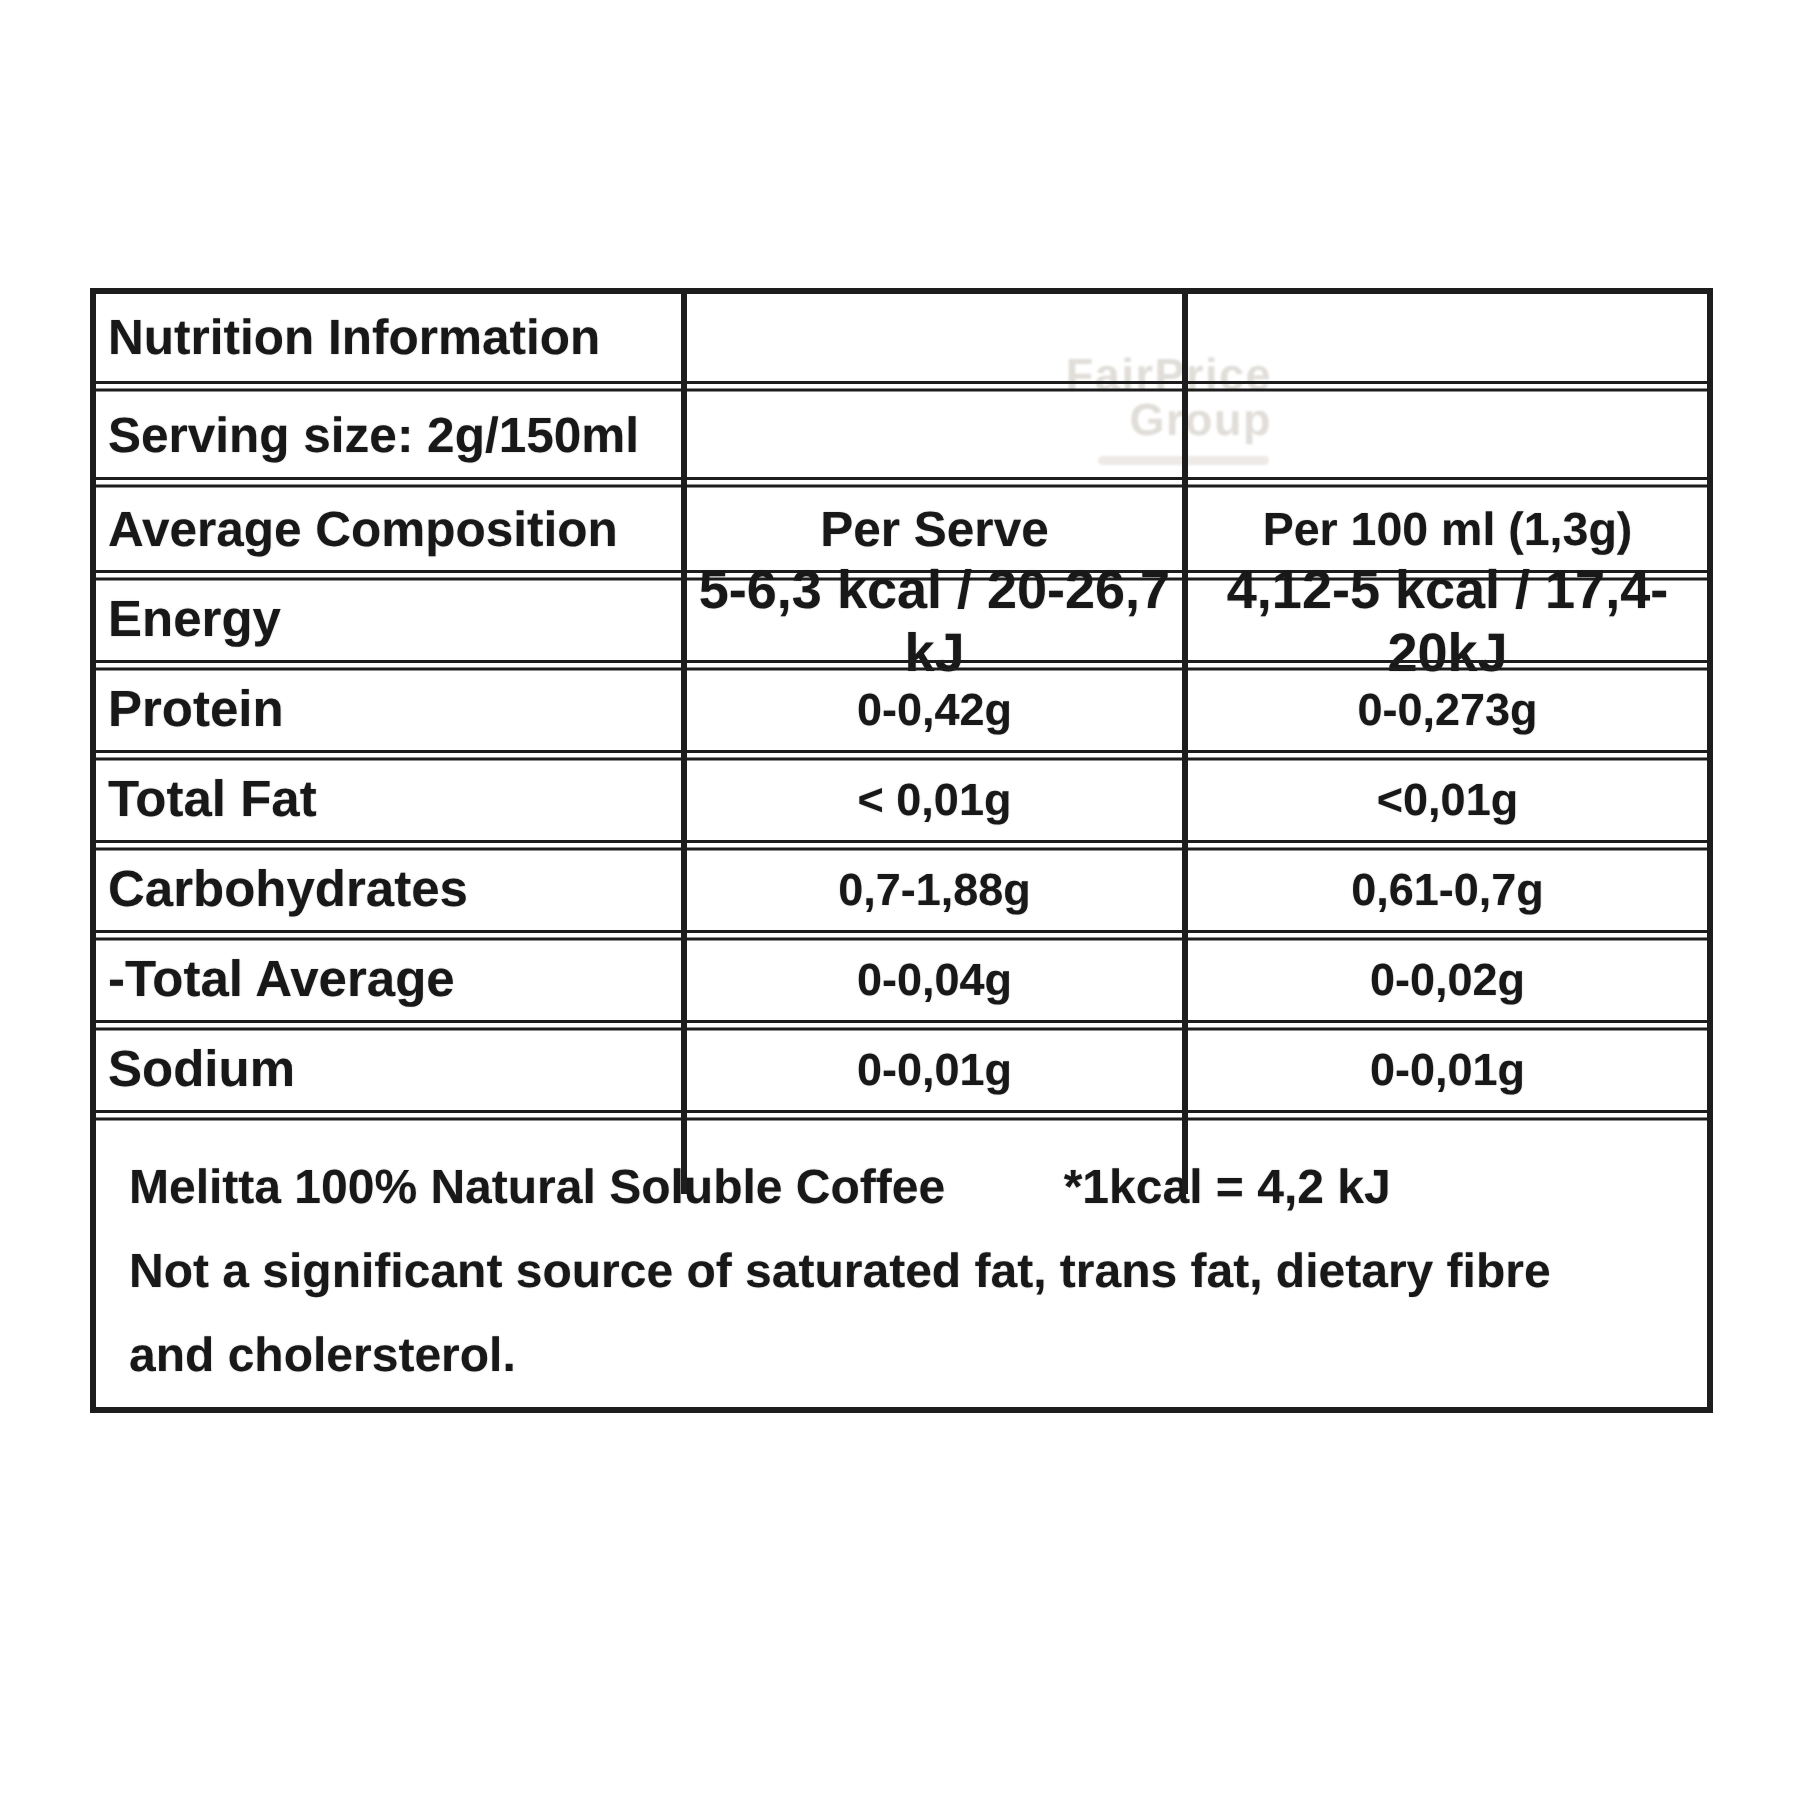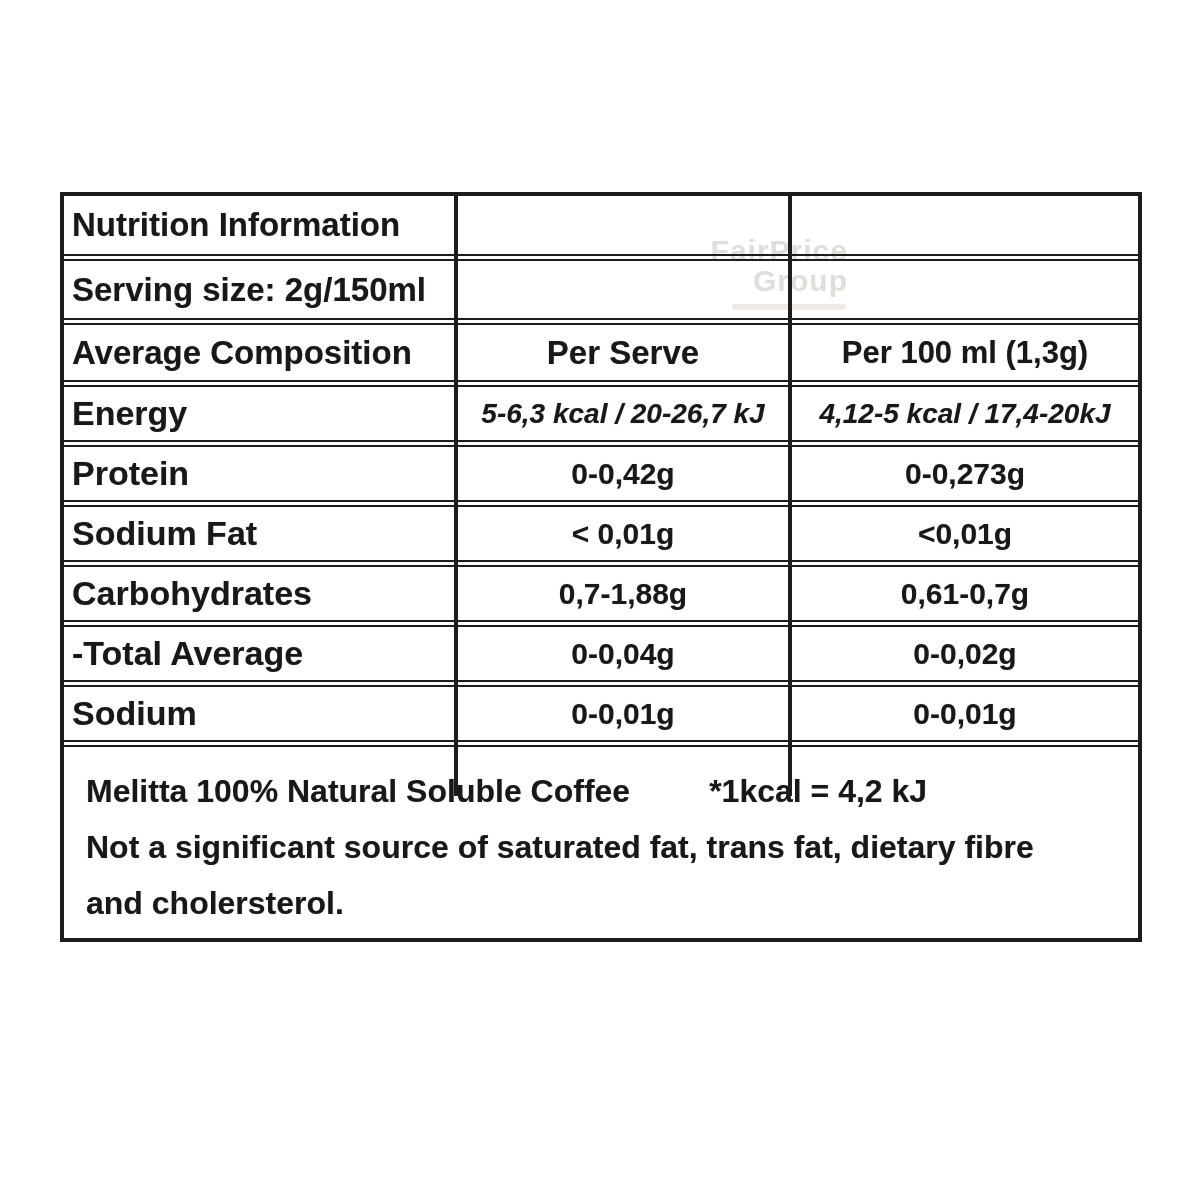--- a/index.html
+++ b/index.html
@@ -27,21 +27,21 @@
   .c3 { flex:1; text-align:center; padding-left:4px; }
 
   .r-title   { height:58px; }
   .r-serving { height:64px; }
   .r-header  { height:62px; }
   .r-data    { height:60px; }
 
   .t   { font-size:33px; font-weight:700; }   
   .lbl { font-size:34px; font-weight:700; }   
   .val { font-size:30px; font-weight:700; }   
-  .val-sm { font-size:28px; font-weight:700;font-style:italic; }
+  .val-sm { font-size:36px; font-weight:700; }
   .hdr3 { font-size:31px; font-weight:700; }
 
   .t, .lbl, .val, .val-sm, .hdr3, .foot-line { text-shadow:0 0 1px rgba(25,25,25,0.35); }
 
   .r-footer { display:block; height:198px; padding:16px 22px 0 22px; }
   .foot-line { font-size:32px; font-weight:700; line-height:56px; white-space:nowrap; }
   .kcal-note { margin-left:79px; }
 </style>
 </head>
 <body>
@@ -80,21 +80,21 @@
     <div class="c3 val-sm">4,12-5 kcal / 17,4-20kJ</div>
   </div>
 
   <div class="row r-data">
     <div class="c1 lbl">Protein</div>
     <div class="c2 val">0-0,42g</div>
     <div class="c3 val">0-0,273g</div>
   </div>
 
   <div class="row r-data">
-    <div class="c1 lbl">Sodium Fat</div>
+    <div class="c1 lbl">Total Fat</div>
     <div class="c2 val">&lt; 0,01g</div>
     <div class="c3 val">&lt;0,01g</div>
   </div>
 
   <div class="row r-data">
     <div class="c1 lbl">Carbohydrates</div>
     <div class="c2 val">0,7-1,88g</div>
     <div class="c3 val">0,61-0,7g</div>
   </div>
 

